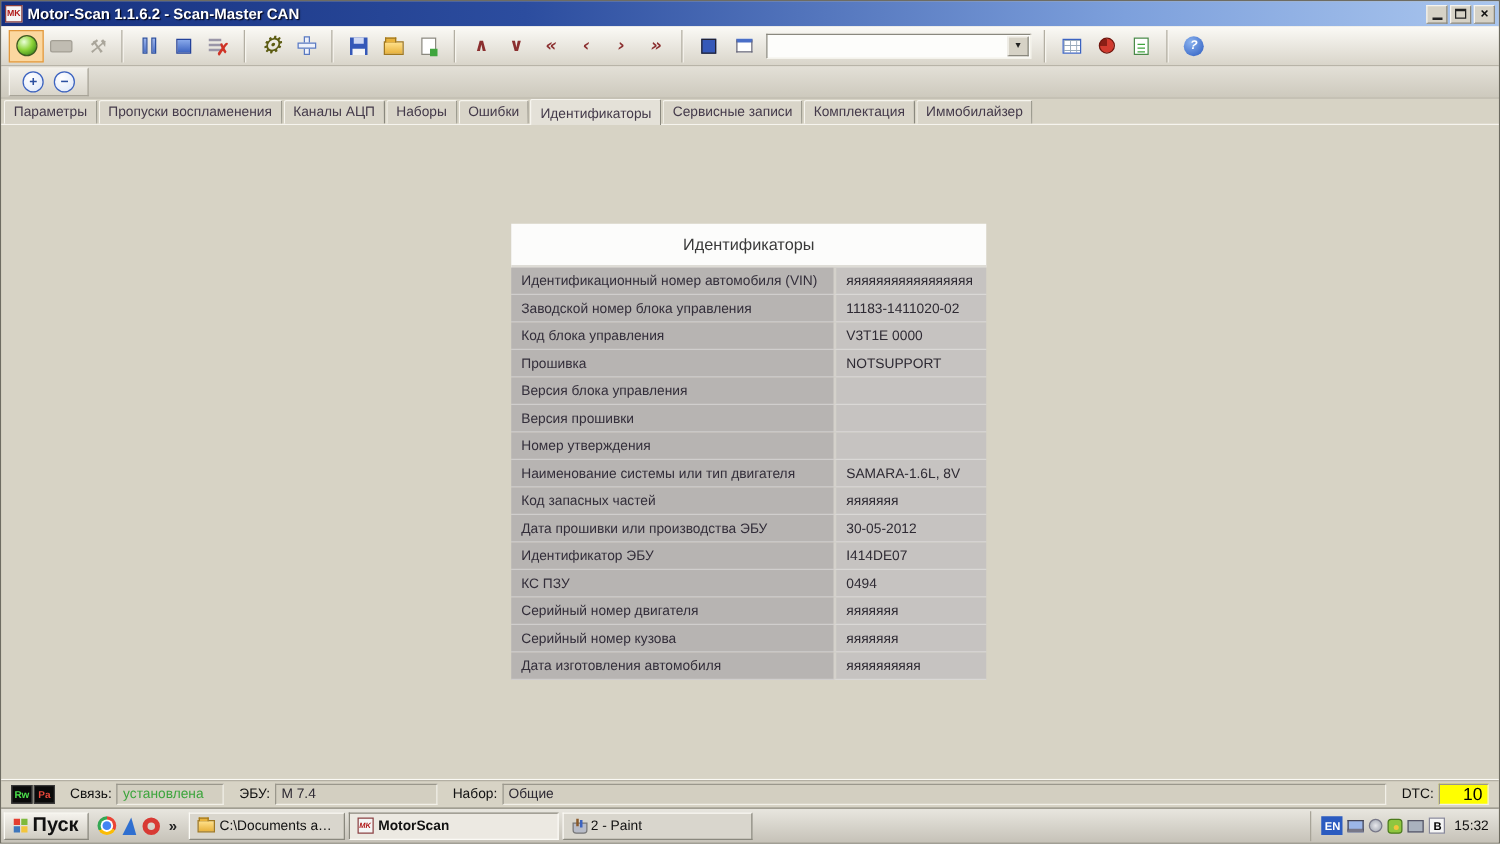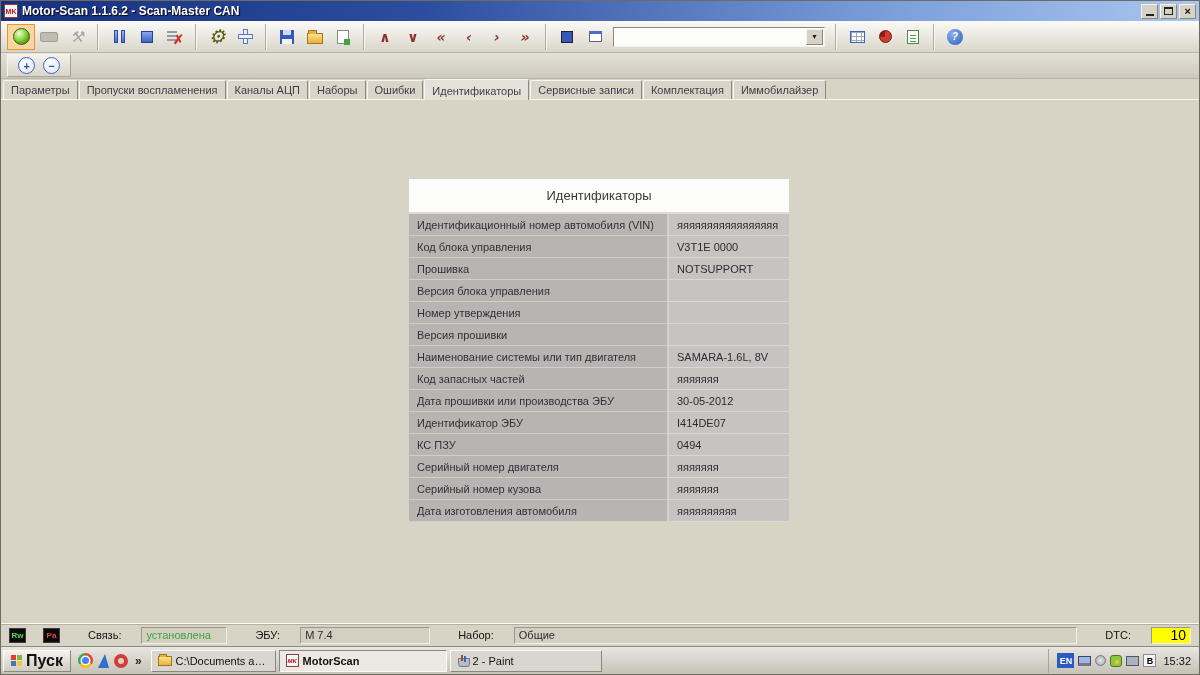--- a/index.html
+++ b/index.html
@@ -83,21 +83,21 @@
   .id-table { position:absolute; left:408px; top:79px; width:380px; }
   .id-header { height:35px; background:#fcfcfb; display:flex; align-items:center; justify-content:center;
     font-size:13px; color:#3a3a3a; border-bottom:2px solid #dedcd6; }
   .id-row { display:flex; height:22px; }
   .id-label { width:258px; background:#b7b4b2; display:flex; align-items:center; padding-left:8px;
     border-bottom:1px solid rgba(255,255,255,.35); color:#332e3a; }
   .id-value { flex:1; background:#c6c3c1; display:flex; align-items:center; padding-left:8px;
     border-left:2px solid #d4d1cb; border-bottom:1px solid rgba(255,255,255,.35); color:#2e2a33; }
 
   
-  .statusbar { height:23px; display:flex; align-items:center; padding:0 8px; gap:20px;
+  .statusbar { height:23px; display:flex; align-items:center; padding:0 8px; gap:4px;
     background:#d7d3c5; border-top:1px solid #fbfaf5; box-shadow:inset 0 1px 0 #b3afa3; }
   .ind { width:17px; height:15px; background:#0a0a0a; border:1px solid #3a3a3a; font-size:8px; font-weight:bold;
     display:flex; align-items:center; justify-content:center; }
   .ind.green { color:#4ce04c; } .ind.red { color:#e8473a; margin-left:-3px; }
   .sb-label { color:#111; margin-left:8px; }
   .sb-field { height:17px; background:#d3cfc1; border:1px solid; border-color:#9a978c #f2f0e8 #f2f0e8 #9a978c;
     display:flex; align-items:center; padding:0 4px; }
   .f-link { width:86px; color:#3da53d; }
   .f-ecu { width:130px; }
   .f-set { flex:1; }
@@ -289,37 +289,41 @@
 
   <div class="content">
     <div class="id-table">
       <div class="id-header">Идентификаторы</div>
 
       <div class="id-row">
         <span class="id-label">Идентификационный номер автомобиля (VIN)</span>
         <span class="id-value">яяяяяяяяяяяяяяяяя</span>
       </div>
       <div class="id-row">
+        <span class="id-label">Заводской номер блока управления</span>
+        <span class="id-value">11183-1411020-02</span>
+      </div>
+      <div class="id-row">
         <span class="id-label">Код блока управления</span>
         <span class="id-value">V3T1E 0000</span>
       </div>
       <div class="id-row">
         <span class="id-label">Прошивка</span>
         <span class="id-value">NOTSUPPORT</span>
       </div>
       <div class="id-row">
         <span class="id-label">Версия блока управления</span>
         <span class="id-value"></span>
       </div>
       <div class="id-row">
+        <span class="id-label">Версия прошивки</span>
+        <span class="id-value"></span>
+      </div>
+      <div class="id-row">
         <span class="id-label">Номер утверждения</span>
-        <span class="id-value"></span>
-      </div>
-      <div class="id-row">
-        <span class="id-label">Версия прошивки</span>
         <span class="id-value"></span>
       </div>
       <div class="id-row">
         <span class="id-label">Наименование системы или тип двигателя</span>
         <span class="id-value">SAMARA-1.6L, 8V</span>
       </div>
       <div class="id-row">
         <span class="id-label">Код запасных частей</span>
         <span class="id-value">яяяяяяя</span>
       </div>

